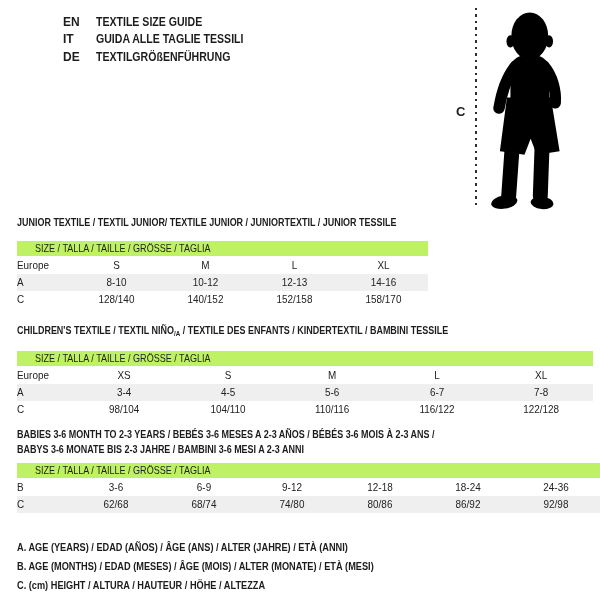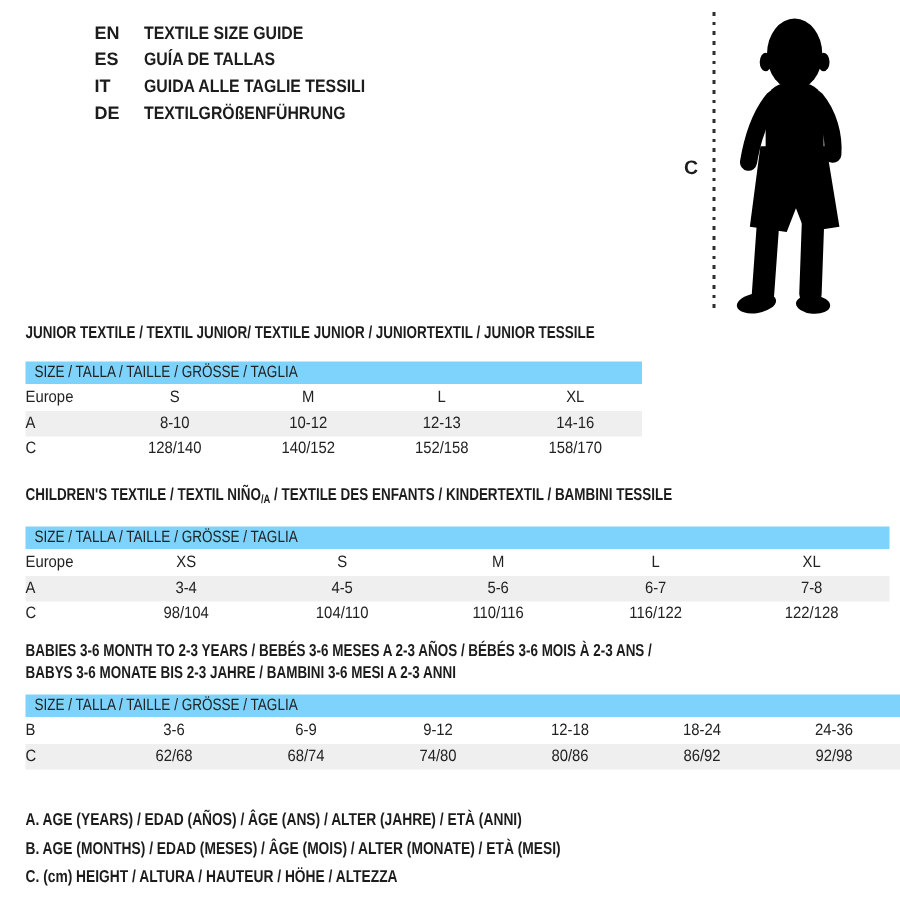--- a/index.html
+++ b/index.html
@@ -20,21 +20,21 @@
     background:repeating-linear-gradient(to bottom,#2e2e2e 0 2.5px,transparent 2.5px 6.5px); }
   .c-label { position:absolute; left:456px; top:104px; font-weight:bold; font-size:13px; }
   .baby { position:absolute; left:484px; top:8px; width:88px; height:202px; }
 
   
   .heading { position:absolute; left:17px; font-weight:bold; font-size:11.5px;
     line-height:13px; white-space:nowrap; transform:scaleX(0.78); transform-origin:0 0; }
 
   
   .table { position:absolute; left:17px; }
-  .size-bar { height:15px; background:#7dd3fc; line-height:15px; padding-left:6px;
+  .size-bar { height:15px; background:#bef264; line-height:15px; padding-left:18px;
     font-size:11px; color:#222; overflow:hidden; }
   .size-bar .condensed { display:inline-block; transform:scaleX(0.82);
     transform-origin:0 50%; white-space:nowrap; }
   .trow { display:flex; height:17px; line-height:17px; font-size:11px; color:#222; }
   .trow.first { height:18px; line-height:18px; }
   .tcell { flex:1; text-align:center; transform:scaleX(0.9); white-space:nowrap; }
   .tcell.c0 { flex:0 0 55px; text-align:left; transform:scaleX(0.9); transform-origin:0 50%; }
   .zebra { background:#efefef; }
 
   
@@ -46,24 +46,20 @@
 </style>
 </head>
 <body>
 
 <div class="canvas">
 
   <div class="langs">
     <div class="lang-row">
       <span class="lang-code">EN</span>
       <span class="lang-title">TEXTILE SIZE GUIDE</span>
-    </div>
-    <div class="lang-row">
-      <span class="lang-code">ES</span>
-      <span class="lang-title">GUÍA DE TALLAS</span>
     </div>
     <div class="lang-row">
       <span class="lang-code">IT</span>
       <span class="lang-title">GUIDA ALLE TAGLIE TESSILI</span>
     </div>
     <div class="lang-row">
       <span class="lang-code">DE</span>
       <span class="lang-title">TEXTILGRÖßENFÜHRUNG</span>
     </div>
   </div>

